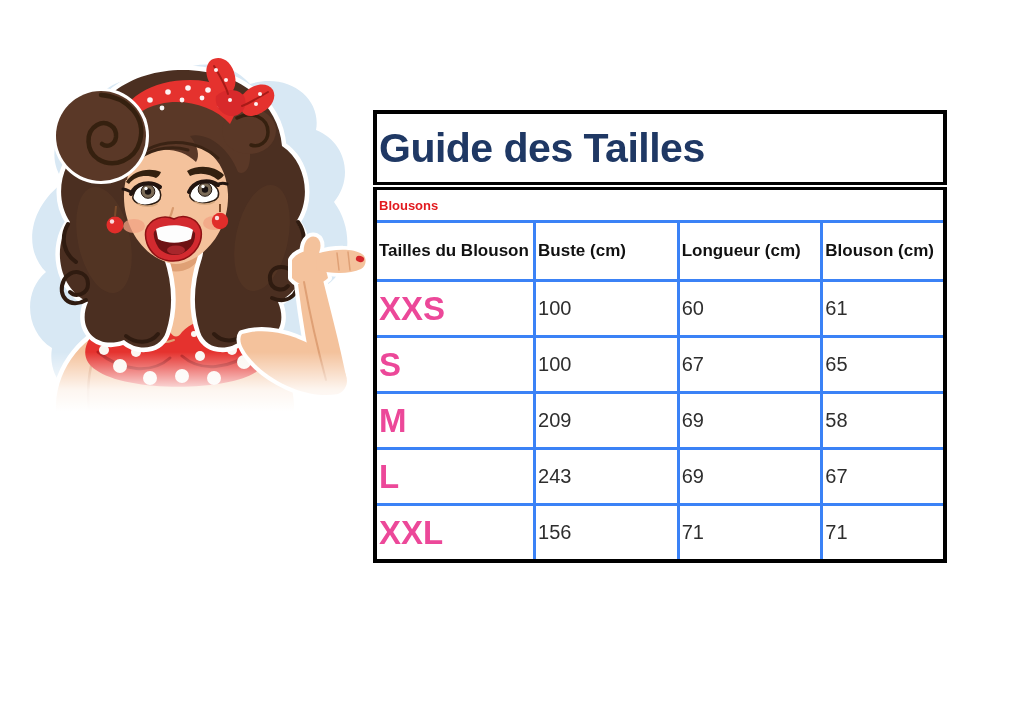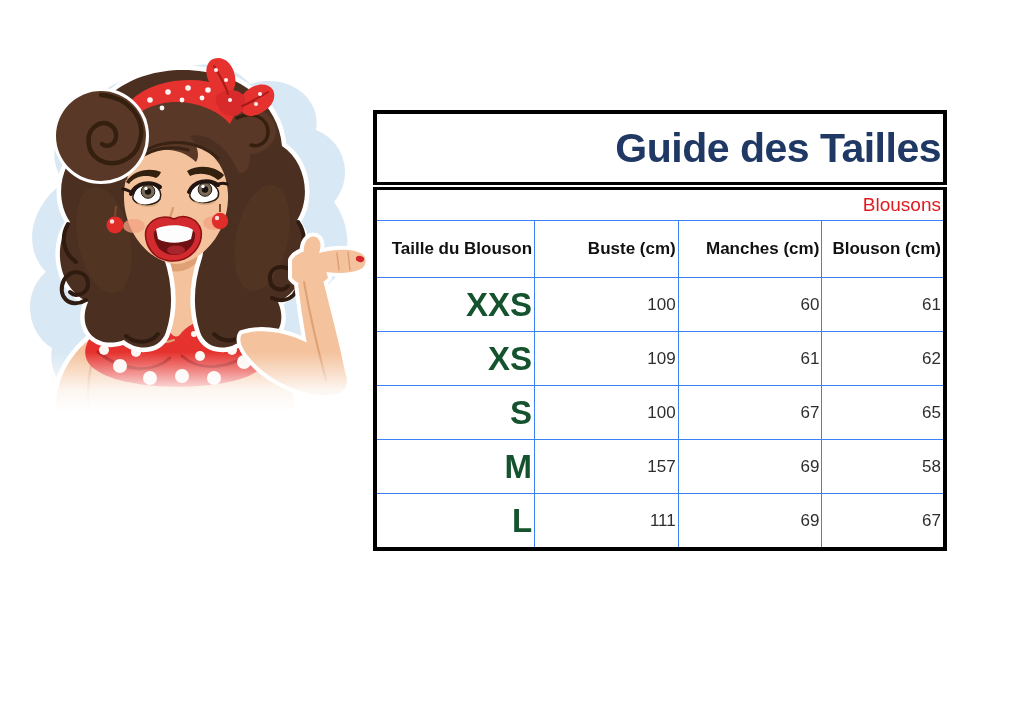--- a/index.html
+++ b/index.html
@@ -21,57 +21,57 @@
   
   .size-table {
     position: absolute; left: 373px; top: 110px;
     width: 574px;
     border-collapse: collapse;
     table-layout: fixed;
     border: 4px solid #000;
     background: #fff;
   }
   .size-table td {
-    border: 1px solid #3b82f6;
-    text-align: right;
+    border: 3px solid #3b82f6;
+    text-align: left;
     vertical-align: middle;
     padding: 0 2px;
     overflow: hidden;
   }
   .c1 { width: 28%; } .c2 { width: 25.2%; } .c3 { width: 25.2%; } .c4 { width: 21.6%; }
 
   .cell-title {
     height: 68px;
     font-size: 41px;
     font-weight: bold;
     letter-spacing: -0.5px;
     color: #1f3864;
     border-bottom: 8px double #000 !important;
   }
   .cell-cat {
     height: 30px;
-    font-size: 19px;
-    font-weight: normal;
+    font-size: 13px;
+    font-weight: bold;
     color: #e21a1f;
   }
   .cell-head {
     height: 56px;
     font-size: 17px;
     font-weight: bold;
     color: #111;
     line-height: 1.3;
   }
   .cell-size {
     height: 53px;
     font-size: 33px;
     font-weight: bold;
-    color: #14532d;
+    color: #ec4899;
   }
   .cell-num {
-    font-size: 17px;
+    font-size: 20px;
     color: #2e2e2e;
   }
 </style>
 </head>
 <body>
 
 <div class="stage">
 
   <svg class="illustration" viewBox="0 0 373 460" aria-hidden="true">
     <defs>
@@ -289,50 +289,50 @@
         <col class="c4">
       </colgroup>
     <tbody>
       <tr>
         <td colspan="4" class="cell-title">Guide des Tailles</td>
       </tr>
       <tr>
         <td colspan="4" class="cell-cat">Blousons</td>
       </tr>
       <tr>
-        <td class="cell-head">Taille du Blouson</td>
+        <td class="cell-head">Tailles du Blouson</td>
         <td class="cell-head">Buste (cm)</td>
-        <td class="cell-head">Manches (cm)</td>
+        <td class="cell-head">Longueur (cm)</td>
         <td class="cell-head">Blouson (cm)</td>
       </tr>
       <tr>
         <td class="cell-size">XXS</td>
         <td class="cell-num">100</td>
         <td class="cell-num">60</td>
         <td class="cell-num">61</td>
       </tr>
       <tr>
-        <td class="cell-size">XS</td>
-        <td class="cell-num">109</td>
-        <td class="cell-num">61</td>
-        <td class="cell-num">62</td>
-      </tr>
-      <tr>
         <td class="cell-size">S</td>
         <td class="cell-num">100</td>
         <td class="cell-num">67</td>
         <td class="cell-num">65</td>
       </tr>
       <tr>
         <td class="cell-size">M</td>
-        <td class="cell-num">157</td>
+        <td class="cell-num">209</td>
         <td class="cell-num">69</td>
         <td class="cell-num">58</td>
       </tr>
       <tr>
         <td class="cell-size">L</td>
-        <td class="cell-num">111</td>
+        <td class="cell-num">243</td>
         <td class="cell-num">69</td>
         <td class="cell-num">67</td>
+      </tr>
+      <tr>
+        <td class="cell-size">XXL</td>
+        <td class="cell-num">156</td>
+        <td class="cell-num">71</td>
+        <td class="cell-num">71</td>
       </tr>
     </tbody>
   </table>
 </div>
 
 </body></html>

